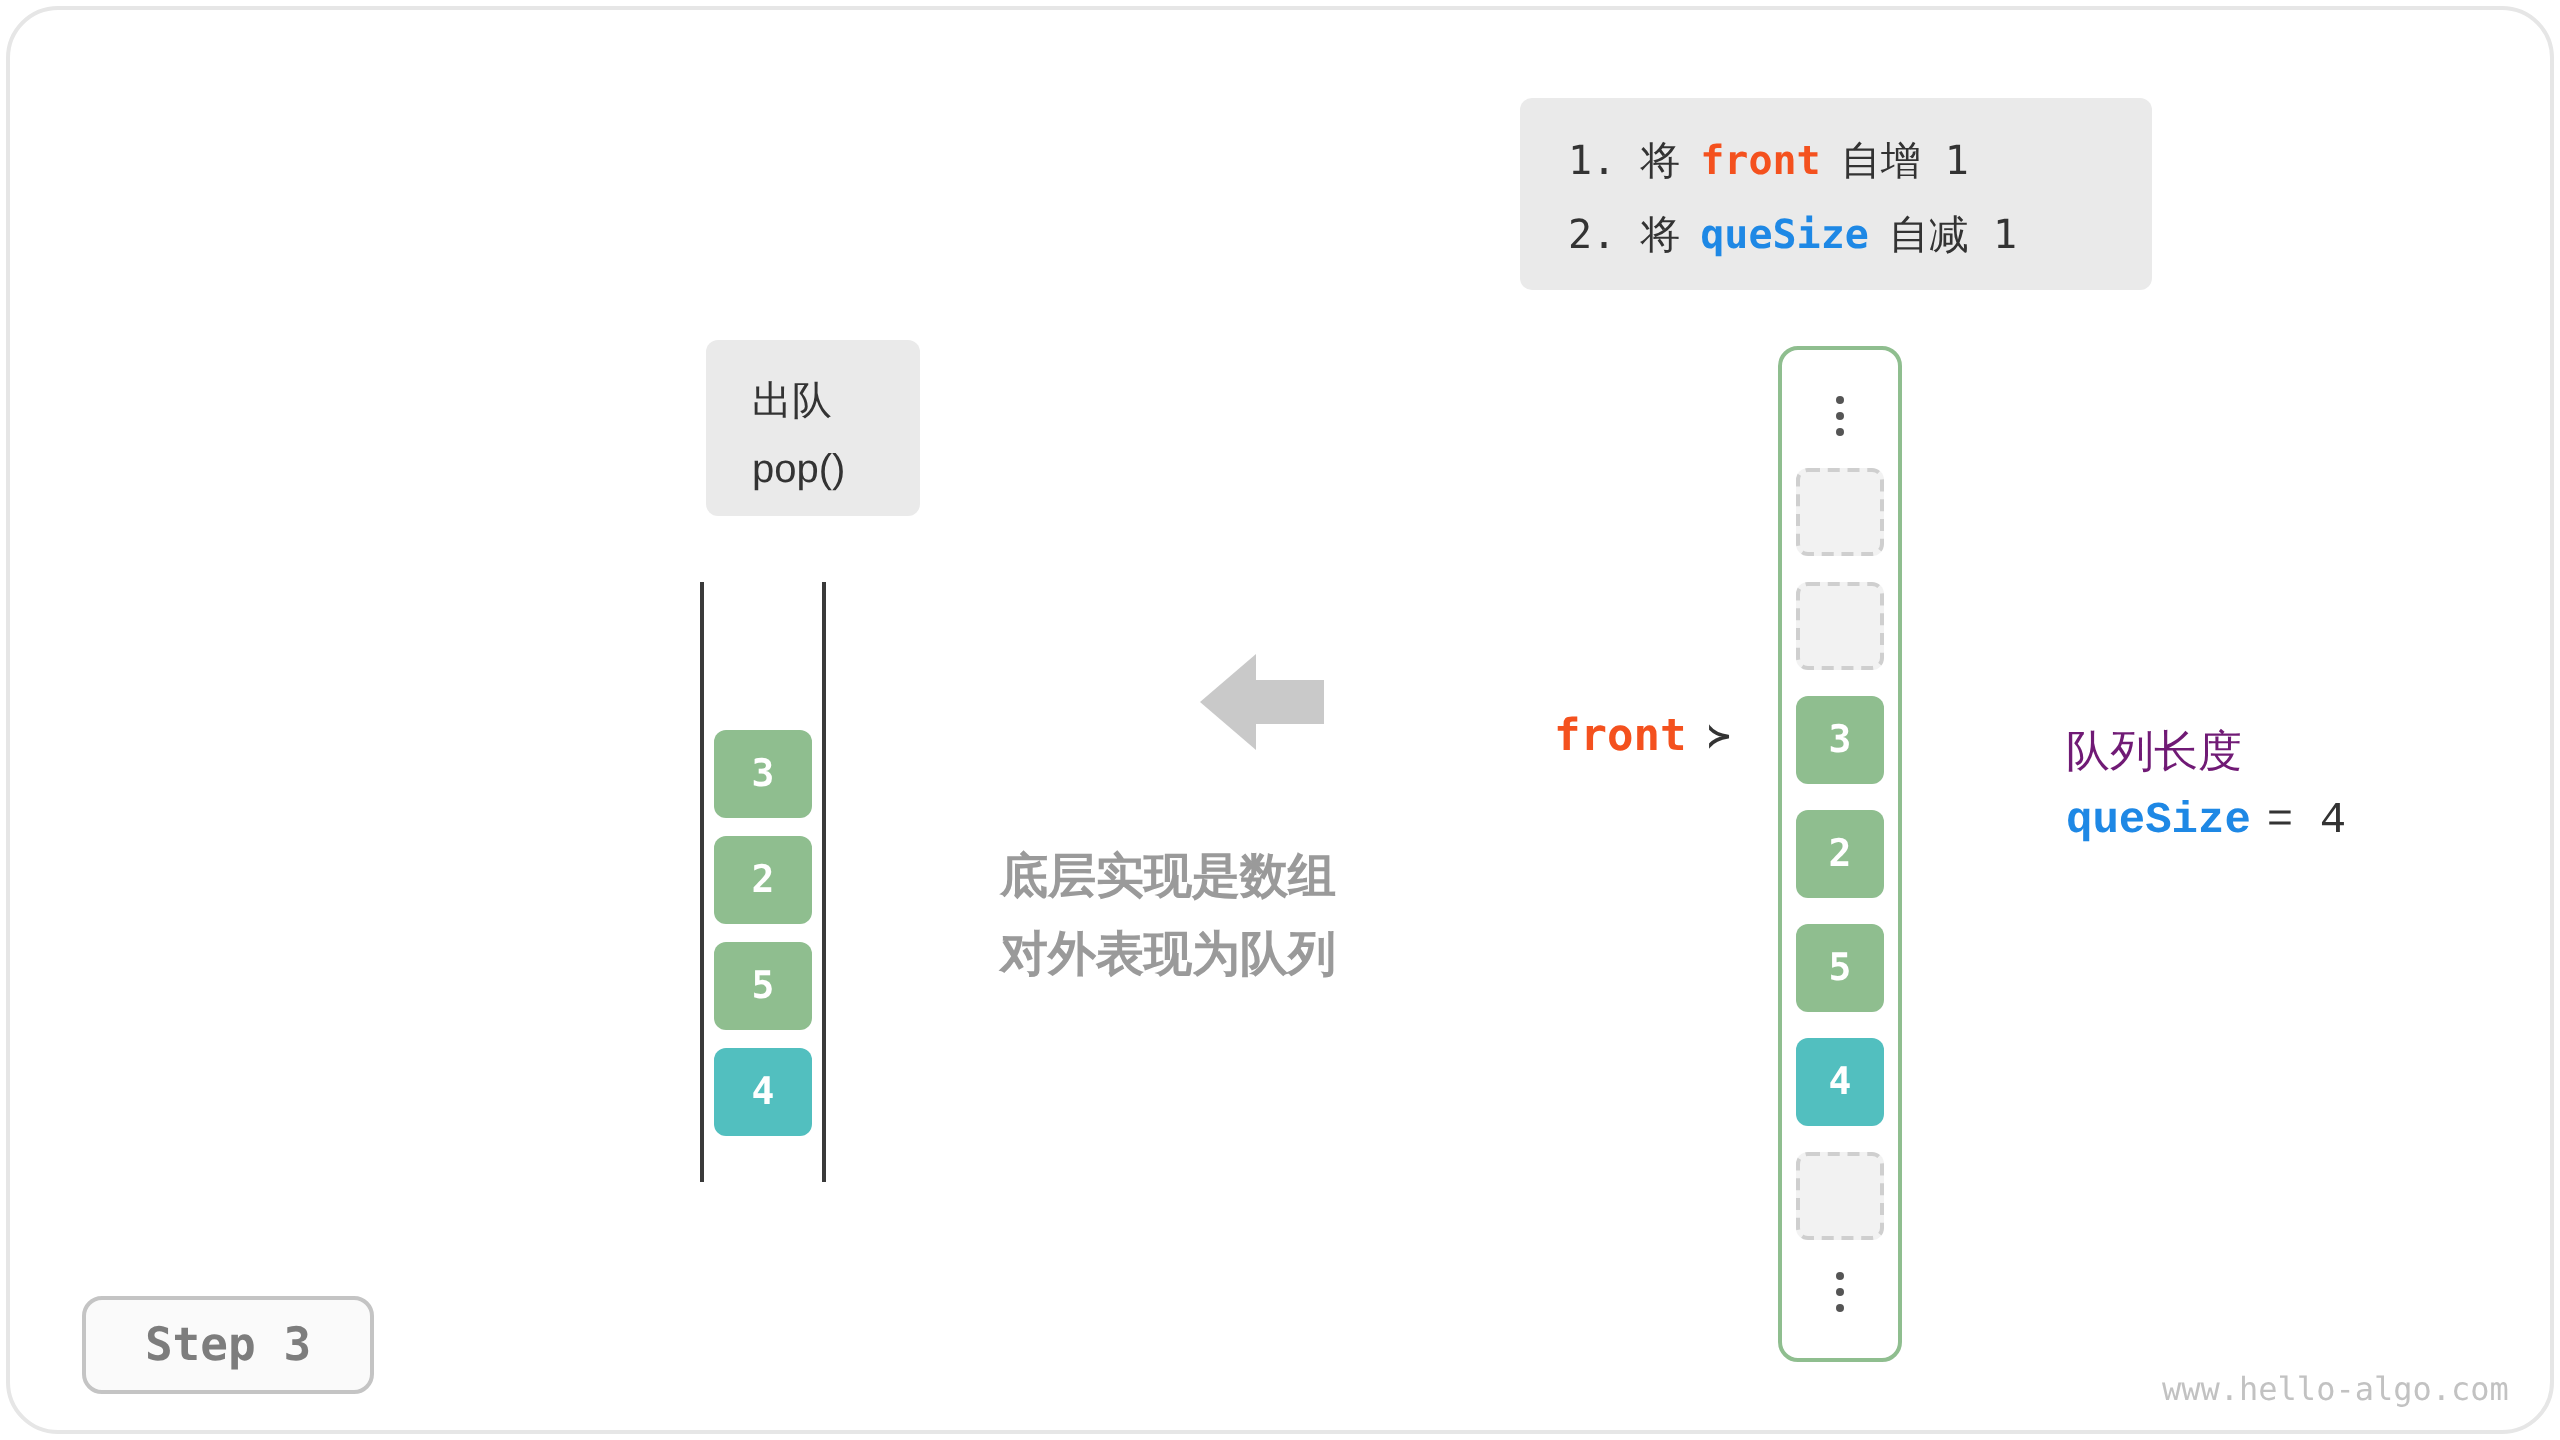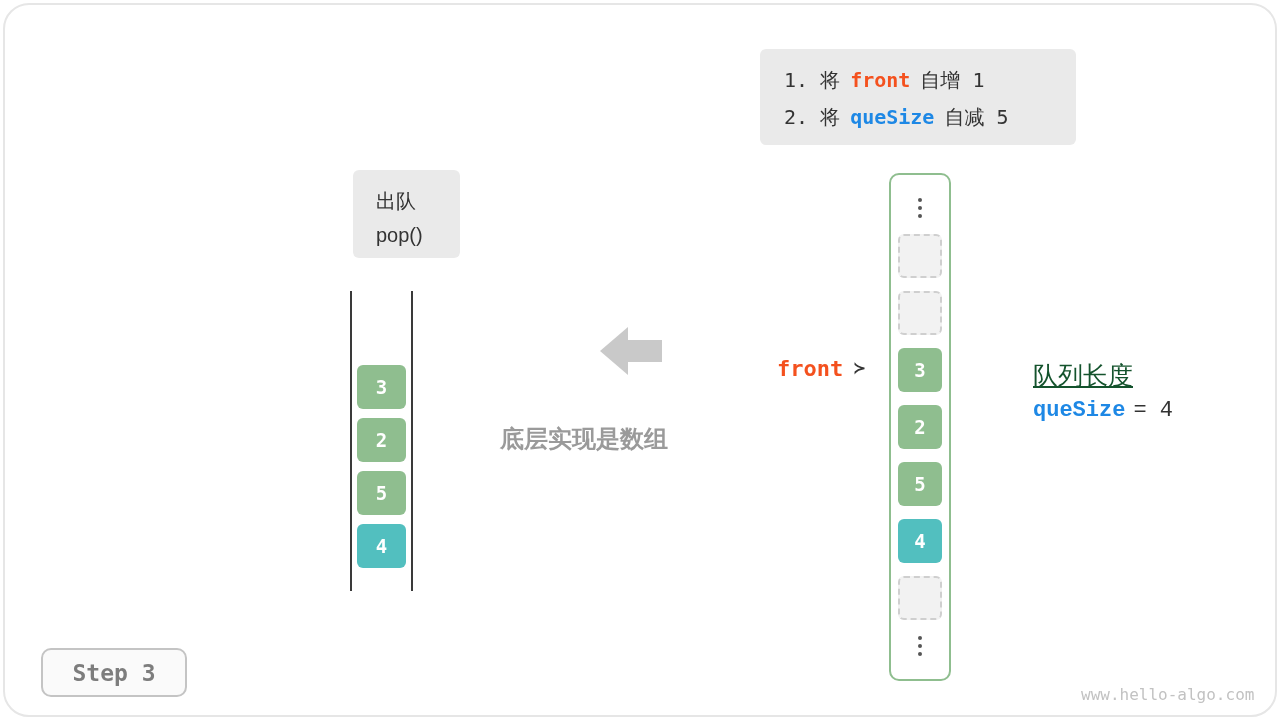--- a/index.html
+++ b/index.html
@@ -105,21 +105,21 @@
   }
   .cell.ellipsis {
     height: 26px;
     flex-direction: column; gap: 4px;
   }
   .cell.ellipsis .dot {
     width: 4px; height: 4px; border-radius: 50%; background: #555;
   }
   
   .len-note { position: absolute; left: 1028px; top: 353px; line-height: 35px; white-space: nowrap; }
-  .len-note .t1 { font-size: 25px; color: #14532d; text-decoration: underline; }
+  .len-note .t1 { font-size: 22px; color: #701a75; }
   .len-note .t2 { font-family: Liberation Mono, monospace; font-size: 22px; color: #333; }
   .len-note .t2 .kwb { color: #1E88E5; font-weight: bold; margin-right: 8px; }
   
   .step-badge {
     position: absolute; left: 36px; top: 643px;
     width: 146px; height: 49px; box-sizing: border-box;
     background: #fafafa; border: 2px solid #c4c4c4; border-radius: 10px;
     display: flex; align-items: center; justify-content: center;
     font-family: "DejaVu Sans Mono", monospace;
     font-size: 23px; font-weight: bold; color: #7d7d7d;
@@ -131,21 +131,21 @@
     font-size: 16px; color: #c2c2c2;
   }
 </style>
 </head>
 <body>
 
 <div class="frame">
 
   <div class="inst-box">
     <div><span>1. 将</span><span class="kw kw-orange">front</span><span>自增 1</span></div>
-    <div><span>2. 将</span><span class="kw kw-blue">queSize</span><span>自减 5</span></div>
+    <div><span>2. 将</span><span class="kw kw-blue">queSize</span><span>自减 1</span></div>
   </div>
 
   <div class="op-box">
     <div>出队</div>
     <div class="code">pop()</div>
   </div>
 
   <div class="queue-line left"></div>
   <div class="queue-line right"></div>
   <div class="qstack">
@@ -155,20 +155,21 @@
     <div class="vcell teal">4</div>
   </div>
 
   <div class="arrow-icon">
     <div class="tri"></div>
     <div class="bar"></div>
   </div>
 
   <div class="note">
     <div>底层实现是数组</div>
+    <div>对外表现为队列</div>
   </div>
 
   <div class="front-row">
     <span class="flabel">front</span>
     <span class="farrow">≻</span>
   </div>
 
   <div class="array-col">
     <div class="cell ellipsis">
         <span class="dot"></span>

